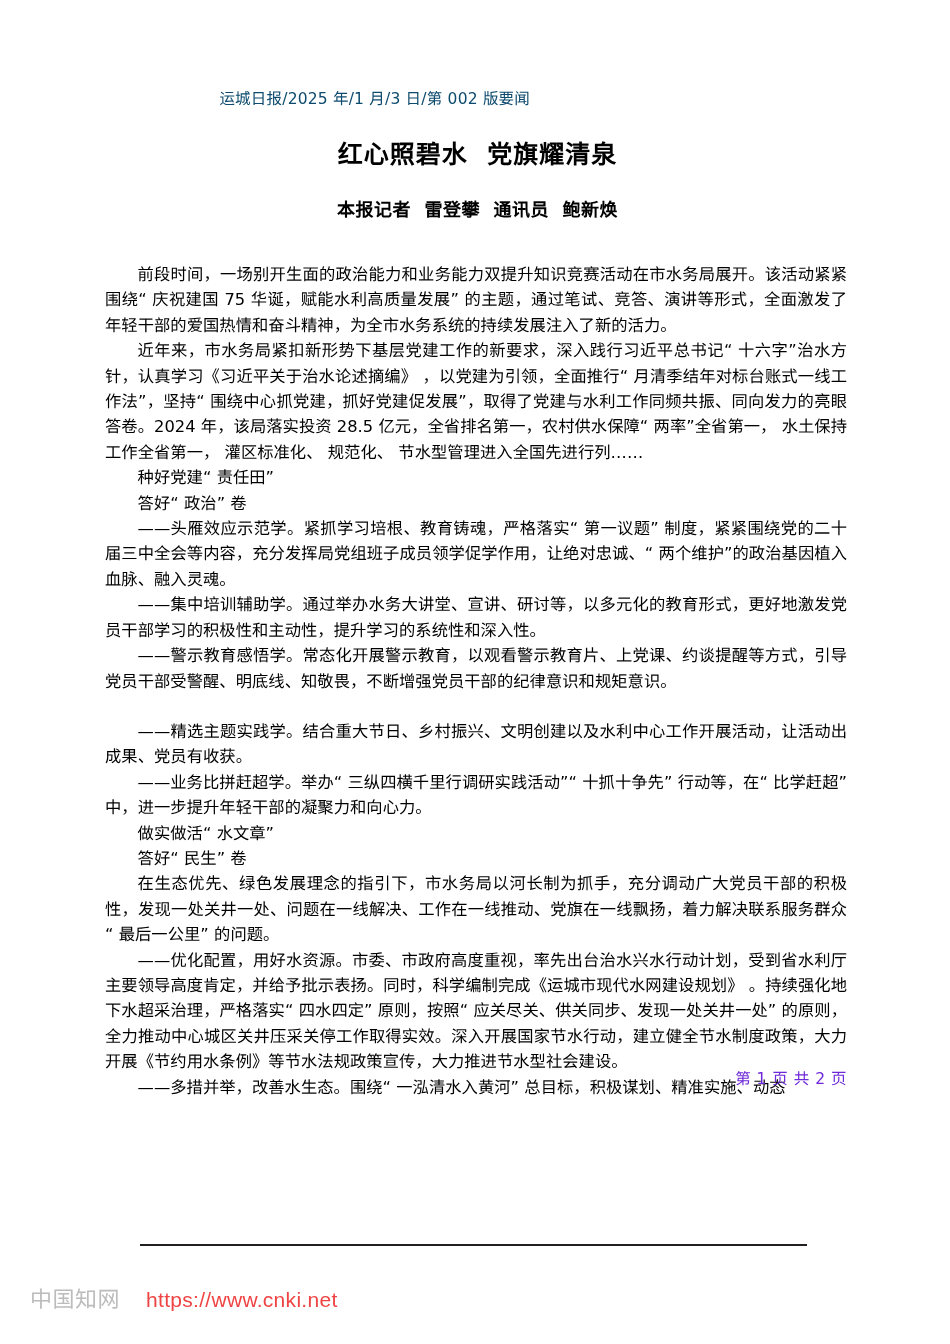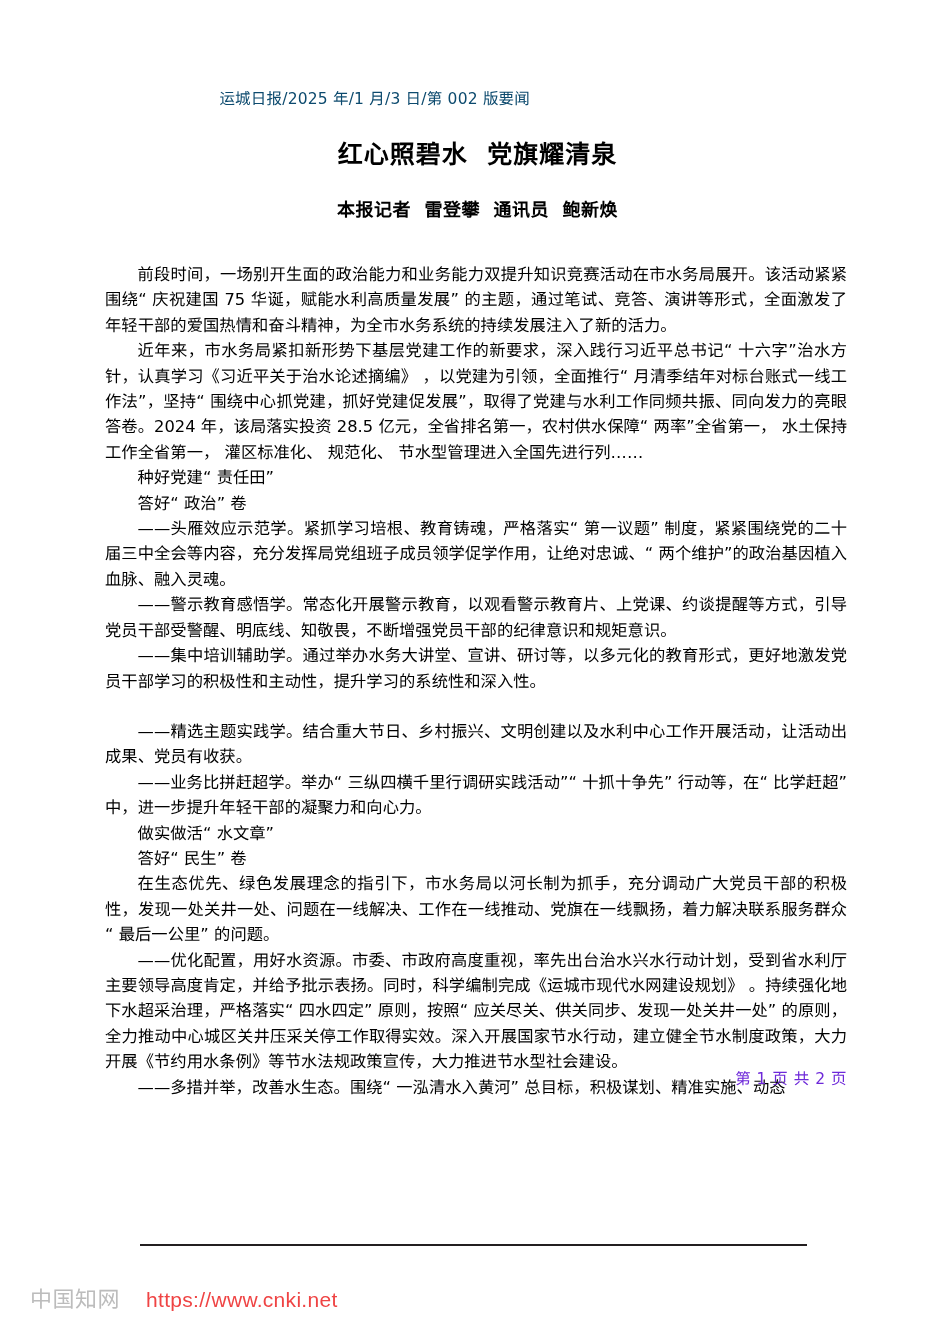--- a/index.html
+++ b/index.html
@@ -147,22 +147,22 @@
     <div class="headline-main">红心照碧水  党旗耀清泉</div>
     <div class="byline">本报记者  雷登攀  通讯员  鲍新焕</div>
   </div>
 
   <div class="body-text">
       <p class="para">前段时间，一场别开生面的政治能力和业务能力双提升知识竞赛活动在市水务局展开。该活动紧紧围绕“ 庆祝建国 75 华诞，赋能水利高质量发展” 的主题，通过笔试、竞答、演讲等形式，全面激发了年轻干部的爱国热情和奋斗精神，为全市水务系统的持续发展注入了新的活力。</p>
       <p class="para">近年来，市水务局紧扣新形势下基层党建工作的新要求，深入践行习近平总书记“ 十六字”治水方针，认真学习《习近平关于治水论述摘编》 ，以党建为引领，全面推行“ 月清季结年对标台账式一线工作法”，坚持“ 围绕中心抓党建，抓好党建促发展”，取得了党建与水利工作同频共振、同向发力的亮眼答卷。2024 年，该局落实投资 28.5 亿元，全省排名第一，农村供水保障“ 两率”全省第一， 水土保持工作全省第一， 灌区标准化、 规范化、 节水型管理进入全国先进行列……</p>
       <p class="para">种好党建“ 责任田”</p>
       <p class="para">答好“ 政治” 卷</p>
       <p class="para">——头雁效应示范学。紧抓学习培根、教育铸魂，严格落实“ 第一议题” 制度，紧紧围绕党的二十届三中全会等内容，充分发挥局党组班子成员领学促学作用，让绝对忠诚、“ 两个维护”的政治基因植入血脉、融入灵魂。</p>
+      <p class="para">——集中培训辅助学。通过举办水务大讲堂、宣讲、研讨等，以多元化的教育形式，更好地激发党员干部学习的积极性和主动性，提升学习的系统性和深入性。</p>
       <p class="para">——警示教育感悟学。常态化开展警示教育，以观看警示教育片、上党课、约谈提醒等方式，引导党员干部受警醒、明底线、知敬畏，不断增强党员干部的纪律意识和规矩意识。</p>
-      <p class="para">——集中培训辅助学。通过举办水务大讲堂、宣讲、研讨等，以多元化的教育形式，更好地激发党员干部学习的积极性和主动性，提升学习的系统性和深入性。</p>
       <p class="para gap-before">——精选主题实践学。结合重大节日、乡村振兴、文明创建以及水利中心工作开展活动，让活动出成果、党员有收获。</p>
       <p class="para">——业务比拼赶超学。举办“ 三纵四横千里行调研实践活动”“ 十抓十争先” 行动等，在“ 比学赶超” 中，进一步提升年轻干部的凝聚力和向心力。</p>
       <p class="para">做实做活“ 水文章”</p>
       <p class="para">答好“ 民生” 卷</p>
       <p class="para">在生态优先、绿色发展理念的指引下，市水务局以河长制为抓手，充分调动广大党员干部的积极性，发现一处关井一处、问题在一线解决、工作在一线推动、党旗在一线飘扬，着力解决联系服务群众“ 最后一公里” 的问题。</p>
       <p class="para">——优化配置，用好水资源。市委、市政府高度重视，率先出台治水兴水行动计划，受到省水利厅主要领导高度肯定，并给予批示表扬。同时，科学编制完成《运城市现代水网建设规划》 。持续强化地下水超采治理，严格落实“ 四水四定” 原则，按照“ 应关尽关、供关同步、发现一处关井一处” 的原则，全力推动中心城区关井压采关停工作取得实效。深入开展国家节水行动，建立健全节水制度政策，大力开展《节约用水条例》等节水法规政策宣传，大力推进节水型社会建设。</p>
       <p class="para">——多措并举，改善水生态。围绕“ 一泓清水入黄河” 总目标，积极谋划、精准实施、动态</p>
     </div>
 
   <div class="page-number">第 1 页 共 2 页</div>

